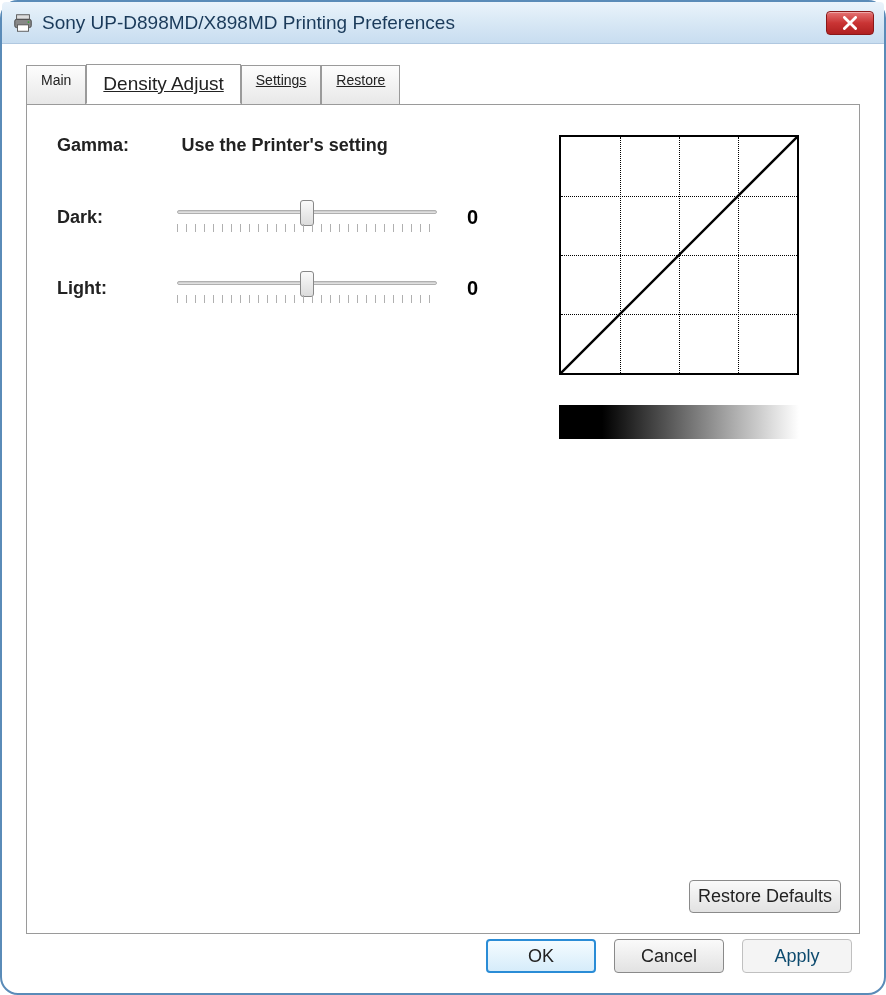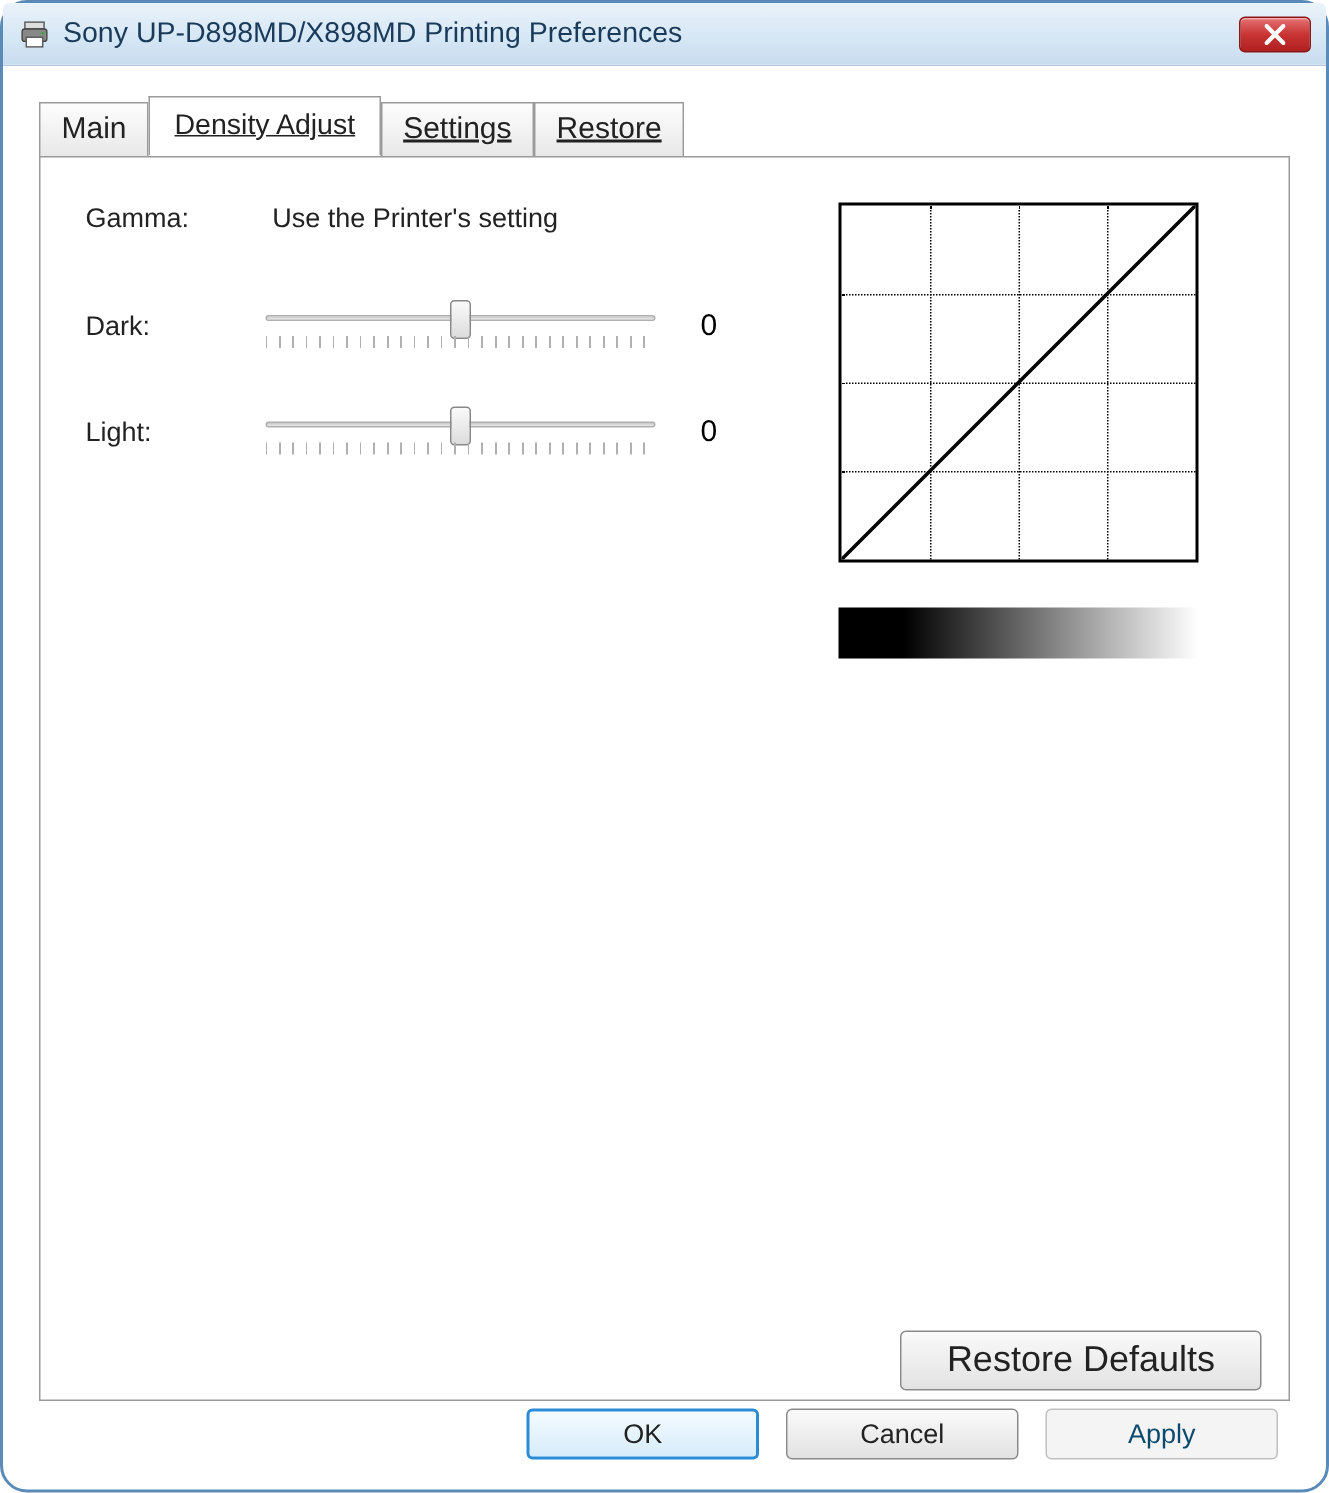--- a/index.html
+++ b/index.html
@@ -55,24 +55,24 @@
     background: #fff;
   }
 
   .tabstrip {
     display:flex;
     align-items:flex-end;
     padding: 20px 18px 0 18px;
     height: 58px;
   }
   .tab {
-    padding: 6px 14px 6px 14px;
+    padding: 6px 14px 16px 14px;
     border: 1px solid #9a9a9a;
     background: linear-gradient(to bottom, #fdfdfd, #e8e8e8);
-    font-size: 20px;
+    font-size: 14px;
     color: #222;
     margin-right: 0px;
     position: relative;
     top: 1px;
     border-bottom: 1px solid #9a9a9a;
     cursor: default;
   }
   .tab.active {
     background: #fff;
     border-bottom: 1px solid #fff;
@@ -97,21 +97,21 @@
   .label {
     display:inline-block;
     width: 120px;
     font-size: 18px;
     color: #222;
   }
   .valtext {
     font-size: 18px;
     color: #222;
   }
-  .field { margin-bottom: 46px; }
+  .field { margin-bottom: 46px; font-weight: bold; }
 
   .slider-wrap {
     display:flex;
     align-items:center;
   }
   .slider-track {
     position: relative;
     width: 260px;
     height: 30px;
   }
@@ -166,38 +166,38 @@
     top: 300px;
     right: 60px;
     width: 240px;
     height: 34px;
     background: linear-gradient(to right, #000 0%, #000 18%, #aaa 72%, #fff 100%);
   }
 
   .restore-btn {
     position:absolute;
     right: 18px;
-    bottom: 6px;
-    padding: 5px 30px;
-    font-size: 24px;
+    bottom: 20px;
+    padding: 5px 8px;
+    font-size: 18px;
     background: linear-gradient(to bottom,#fafafa,#e2e2e2);
     border: 1px solid #8a8a8a;
     border-radius: 4px;
     color:#222;
   }
 
   .button-row {
     position:absolute;
     right: 26px;
     bottom: 14px;
     display:flex;
     gap: 18px;
   }
   .btn {
-    width: 155px;
+    width: 110px;
     height: 34px;
     font-size: 18px;
     border: 1px solid #8a8a8a;
     border-radius: 4px;
     background: linear-gradient(to bottom,#fafafa,#e2e2e2);
     color:#222;
     display:flex; align-items:center; justify-content:center;
   }
   .btn.primary {
     border: 2px solid #2a8cd6;

